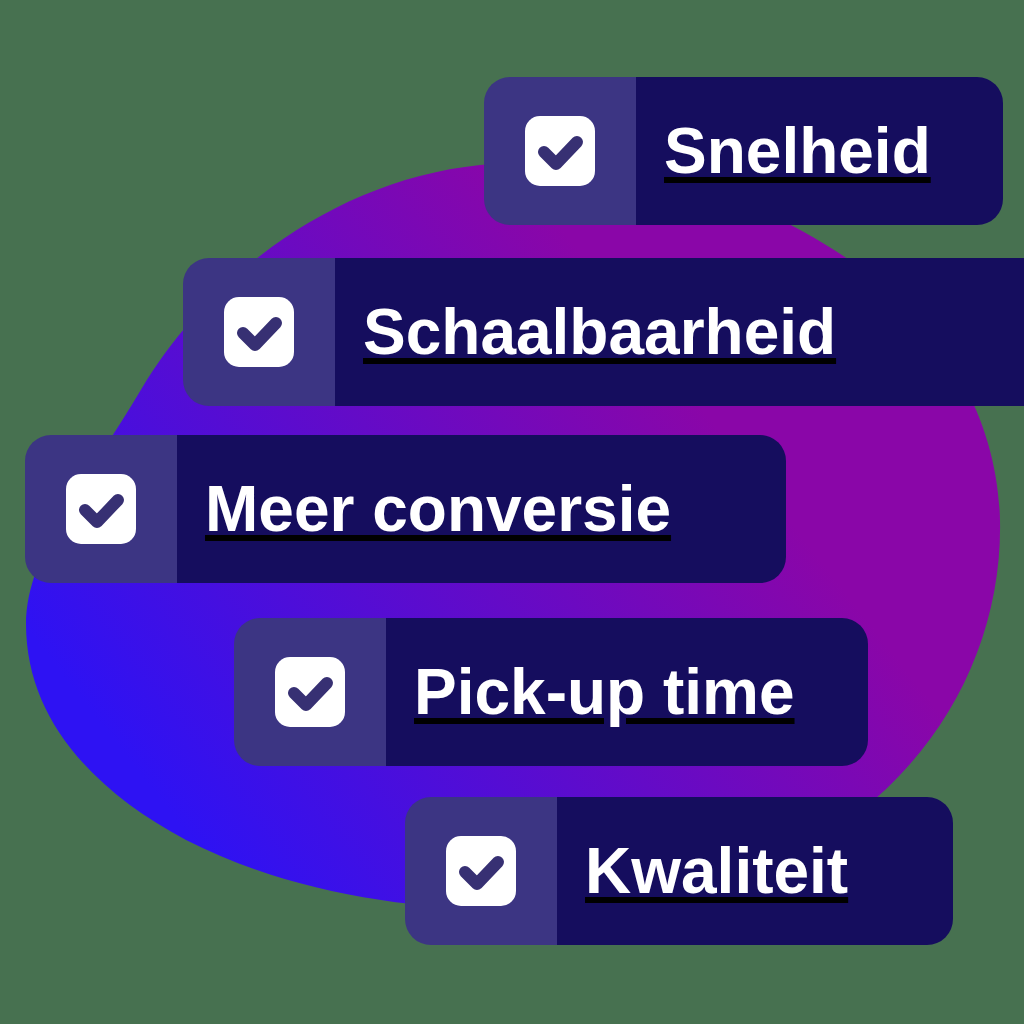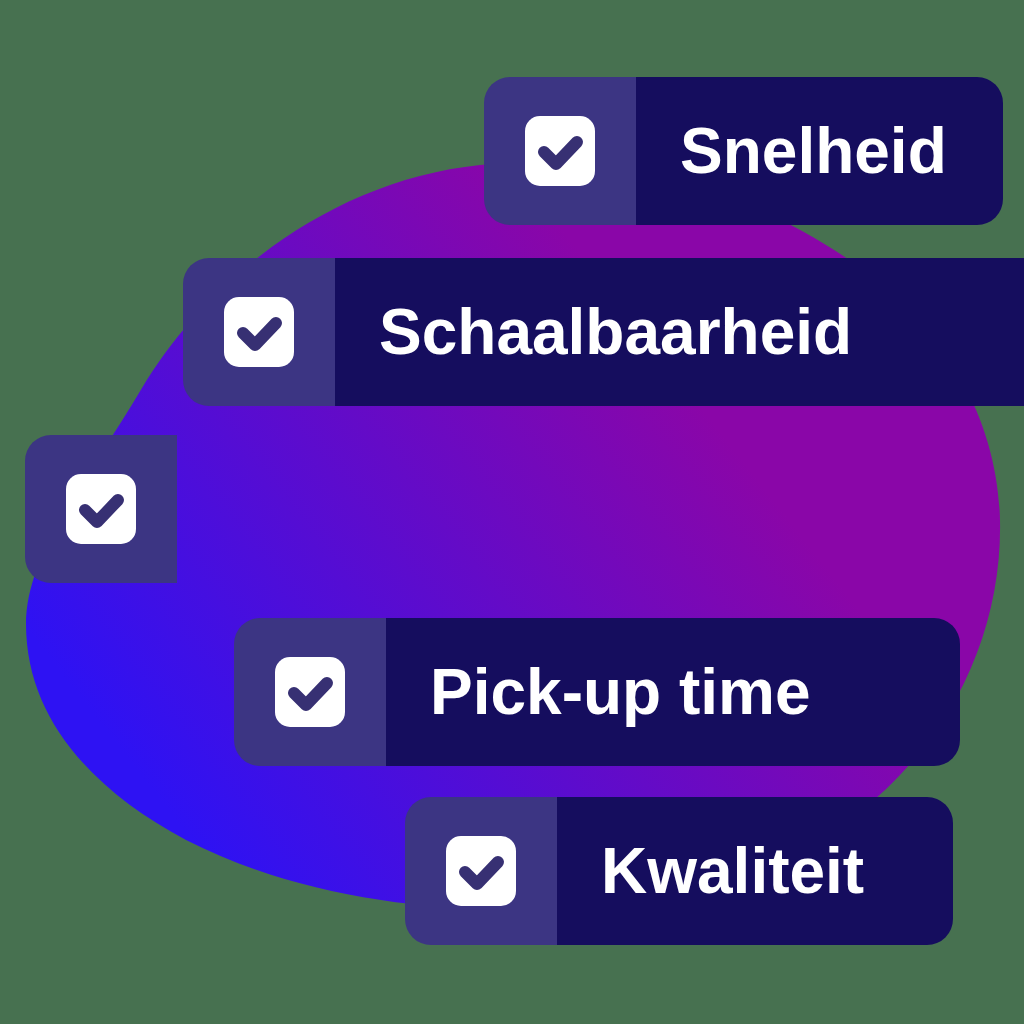--- a/index.html
+++ b/index.html
@@ -41,22 +41,23 @@
     background: var(--banner-light);
     display: flex;
     align-items: center;
     justify-content: center;
   }
   .banner .label-section {
     flex: 1 1 auto;
     background: var(--banner-dark);
     display: flex;
     align-items: center;
-    padding-left: 44px;
+    padding-left: 28px;
     padding-right: 16px;
+    text-decoration: underline;
   }
   .banner .label-section span {
     color: var(--label-text);
     font-size: 64px;
     font-weight: 700;
     line-height: 1;
     white-space: nowrap;
     letter-spacing: 0px;
   }
   .checkbox {
@@ -73,21 +74,21 @@
     fill: none;
     stroke: var(--checkmark);
     stroke-width: 12;
     stroke-linecap: round;
     stroke-linejoin: round;
   }
 
   .b1 { left: 484px; top: 77px;  width: 519px; }
   .b2 { left: 183px; top: 258px; width: 923px; }
   .b3 { left: 25px;  top: 435px; width: 761px; }
-  .b4 { left: 234px; top: 618px; width: 726px; }
+  .b4 { left: 234px; top: 618px; width: 634px; }
   .b5 { left: 405px; top: 797px; width: 548px; }
 
   .blob-stop-start { stop-color: var(--blob-blue); }
   .blob-stop-end   { stop-color: var(--blob-purple); }
 </style>
 </head>
 <body>
 
 <div class="stage">
 
@@ -136,20 +137,23 @@
   </div>
 
   <div class="banner b3">
     <div class="check-section">
       <div class="checkbox">
         <svg width="70" height="70" viewBox="0 0 70 70">
             <polyline points="19,36 31,48 52,26"></polyline>
           </svg>
       </div>
     </div>
+    <div class="label-section">
+      <span>Meer conversie</span>
+    </div>
   </div>
 
   <div class="banner b4">
     <div class="check-section">
       <div class="checkbox">
         <svg width="70" height="70" viewBox="0 0 70 70">
             <polyline points="19,36 31,48 52,26"></polyline>
           </svg>
       </div>
     </div>

